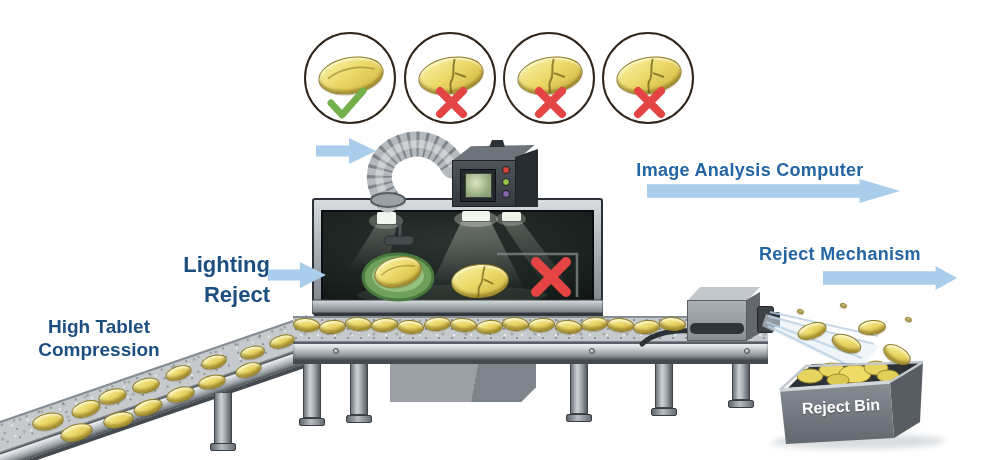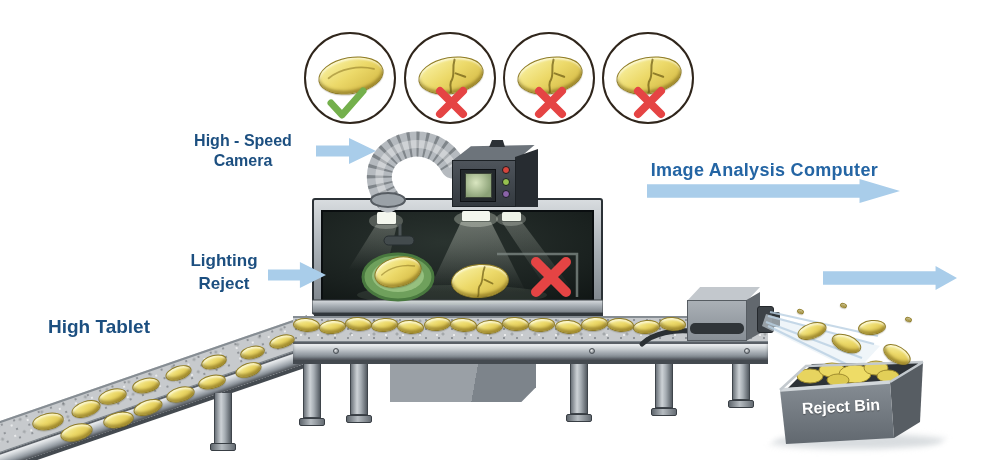--- a/index.html
+++ b/index.html
@@ -2,21 +2,21 @@
 <html style="--label-blue: #1c4f80; --label-blue-bright: #2465a4; --arrow-blue: #a9cdea; --pass-green: #74b04c; --fail-red: #e54444; --tablet-yellow: #ecd969;"><head>
 <meta charset="utf-8">
 <style>
   html,body{margin:0;padding:0;background:#fff;}
   #stage{position:relative;width:1000px;height:460px;background:#fff;overflow:hidden;
          font-family:"Liberation Sans",sans-serif;}
   #stage *{position:absolute;box-sizing:border-box;}
 
   
   .lbl{font-weight:bold;color:var(--label-blue,#1c4f80);text-align:center;line-height:1.22;}
-  .lbl.bright{color:var(--label-blue-bright,#2465a4);text-align:right;}
+  .lbl.bright{color:var(--label-blue-bright,#2465a4);}
 
   
   .block-arrow{background:var(--arrow-blue,#a9cdea);}
   .arrow-short{clip-path:polygon(0 30%,55% 30%,55% 4%,100% 50%,55% 96%,55% 70%,0 70%);}
   .arrow-long{clip-path:polygon(0 22%,84% 22%,84% 0,100% 50%,84% 100%,84% 78%,0 78%);}
 
   
   .qc-circle{width:92px;height:92px;border:2px solid #30261c;border-radius:50%;}
   .qc-tablet{left:12px;top:23px;width:66px;height:37px;}
   .mark{bottom:2px;}
@@ -205,39 +205,37 @@
       <ellipse cx="120" cy="30" rx="11" ry="6" fill="#e2cf58"></ellipse>
       <ellipse cx="70" cy="34" rx="11" ry="6" fill="#dcc952"></ellipse>
     </g>
     <polygon points="122,36 155,16 152,76 126,92" fill="#575d63"></polygon>
     <polygon points="12,44 122,36 126,92 18,98" fill="url(#gBinF)"></polygon>
     <path d="M12 44 L122 36" stroke="#d2d7db" stroke-width="3.5" fill="none"></path>
     <path d="M12 44 L38 20 L155 16 M122 36 L155 16" stroke="#c3c9ce" stroke-width="2.5" fill="none"></path>
   </svg>
   <div id="bin-label">Reject Bin</div>
 
-  <div class="lbl" style="left:182px;top:131px;width:122px;font-size:16px;">
-    <span style="position:static;display:block;">High - Speed</span>
-    <span style="position:static;display:block;">Camera</span>
-  </div>
   <div class="block-arrow arrow-short" style="left:316px;top:137px;width:60px;height:28px;"></div>
 
-  <div class="lbl" style="left:178px;top:250px;width:92px;font-size:17px;line-height:1.35;">
+  <div class="lbl" style="left:178px;top:250px;width:92px;font-size:22px;line-height:1.35;text-align:right;">
     <span style="position:static;display:block;">Lighting</span>
     <span style="position:static;display:block;">Reject</span>
   </div>
   <div class="block-arrow arrow-short" style="left:268px;top:261px;width:58px;height:28px;"></div>
 
   <div class="lbl bright" style="left:622px;top:160px;width:256px;font-size:18px;letter-spacing:.3px;">Image Analysis Computer</div>
   <div class="block-arrow arrow-long" style="left:647px;top:179px;width:253px;height:24px;"></div>
 
+  <div class="lbl bright" style="left:748px;top:244px;width:184px;font-size:18px;letter-spacing:.3px;">Reject Mechanism</div>
   <div class="block-arrow arrow-long" style="left:823px;top:266px;width:134px;height:24px;"></div>
 
   <div class="lbl" style="left:25px;top:315px;width:148px;font-size:19px;">
     <span style="position:static;display:block;">High Tablet</span>
+    <span style="position:static;display:block;">Compression</span>
   </div>
 
   <div id="qc-row" style="left:0;top:0;width:0;height:0;">
       <div class="qc-circle" style="left: 304px; top: 32px;">
     <div class="tablet qc-tablet" style="transform:rotate(-10deg);">
       <svg viewBox="0 0 100 56">
         <path class="score" d="M14 26 C 35 14 65 14 88 24"></path>
 
       </svg>
     </div>

